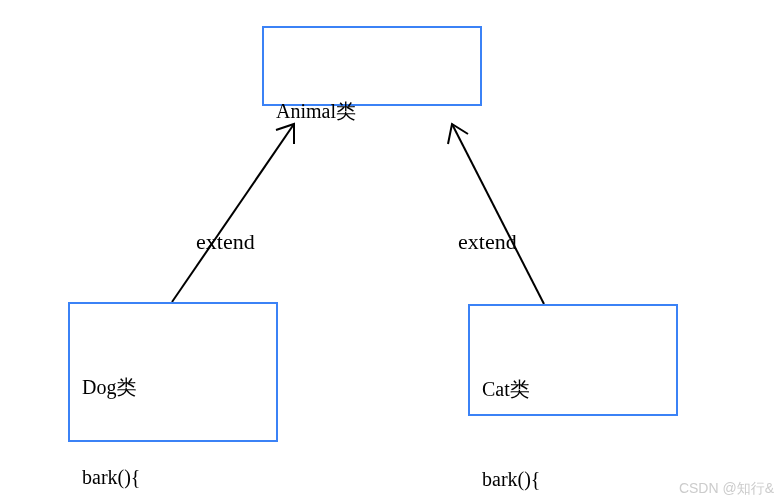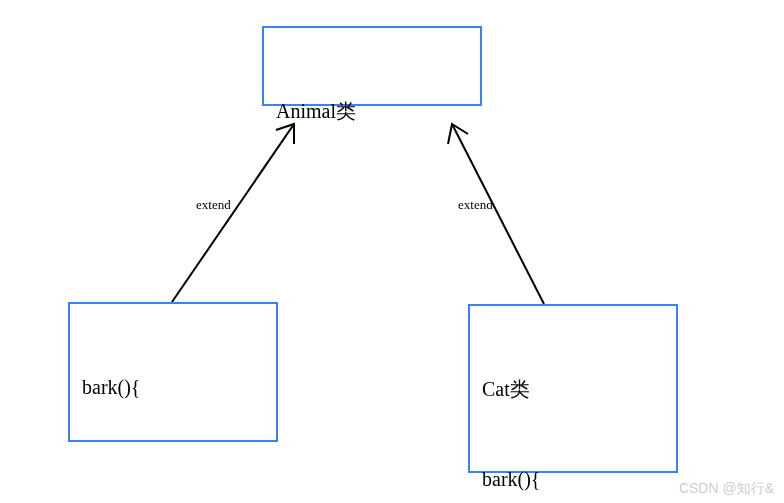--- a/index.html
+++ b/index.html
@@ -19,21 +19,22 @@
     .box {
       position: absolute;
       border: 2px solid #3b82f6;
       background: #ffffff;
       padding: 8px 12px;
       line-height: 1.5;
       white-space: pre;
     }
     .label {
       position: absolute;
-      font-size: 13px;
+      font-size: 22px;
+      margin-top: 32px;
     }
     .watermark {
       position: absolute;
       right: 10px;
       bottom: 5px;
       font-size: 14px;
       color: #cccccc;
       font-family: sans-serif;
       margin-top: 40px;
     }
@@ -52,25 +53,26 @@
 
 <svg style="position:absolute; left:0; top:0; width:784px; height:503px; pointer-events:none;" xmlns="http://www.w3.org/2000/svg">
   <line x1="544" y1="304" x2="452" y2="124" stroke="#000000" stroke-width="2"></line>
   <polyline points="448,144 452,124 468,134" fill="none" stroke="#000000" stroke-width="2"></polyline>
 </svg>
 
 <div class="label" style="left:196px; top:197px;">extend</div>
 <div class="label" style="left:458px; top:197px;">extend</div>
 
 <div class="box" style="left:68px; top:302px; width:210px; height:140px;">
+  <div>Dog类</div>
   <div>bark(){</div>
   
   
 </div>
 
-<div class="box" style="left:468px; top:304px; width:210px; height:169px;">
+<div class="box" style="left:468px; top:304px; width:210px; height:112px;">
   <div>Cat类</div>
   <div>bark(){</div>
   
   
 </div>
 
 <div class="watermark">CSDN @知行&amp;</div>
 
 </body></html>

